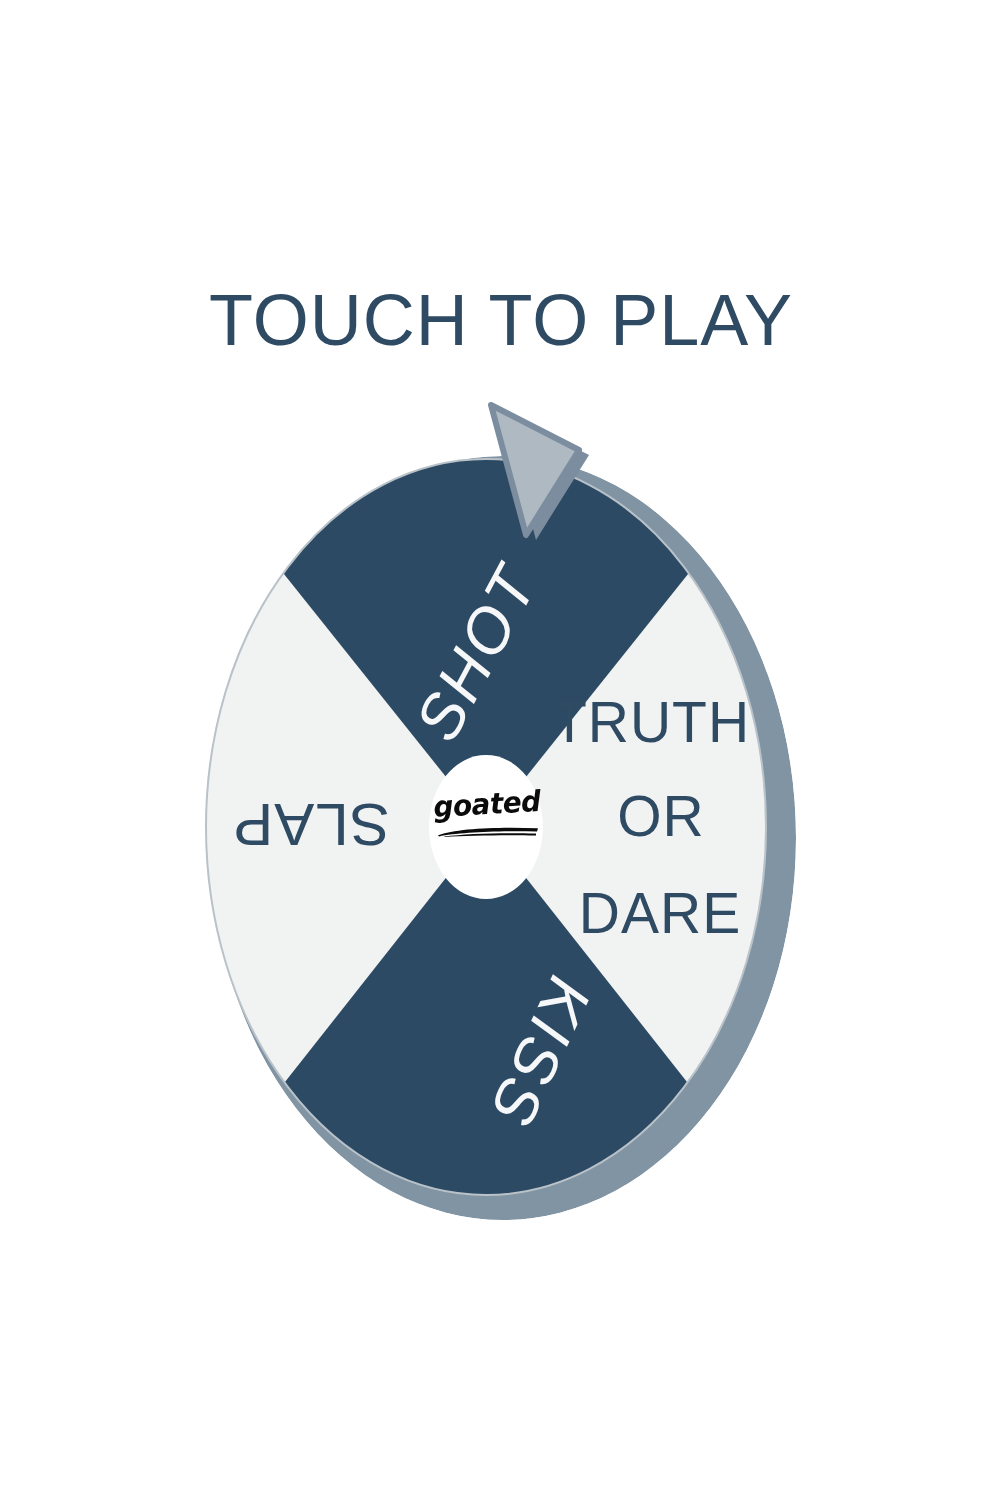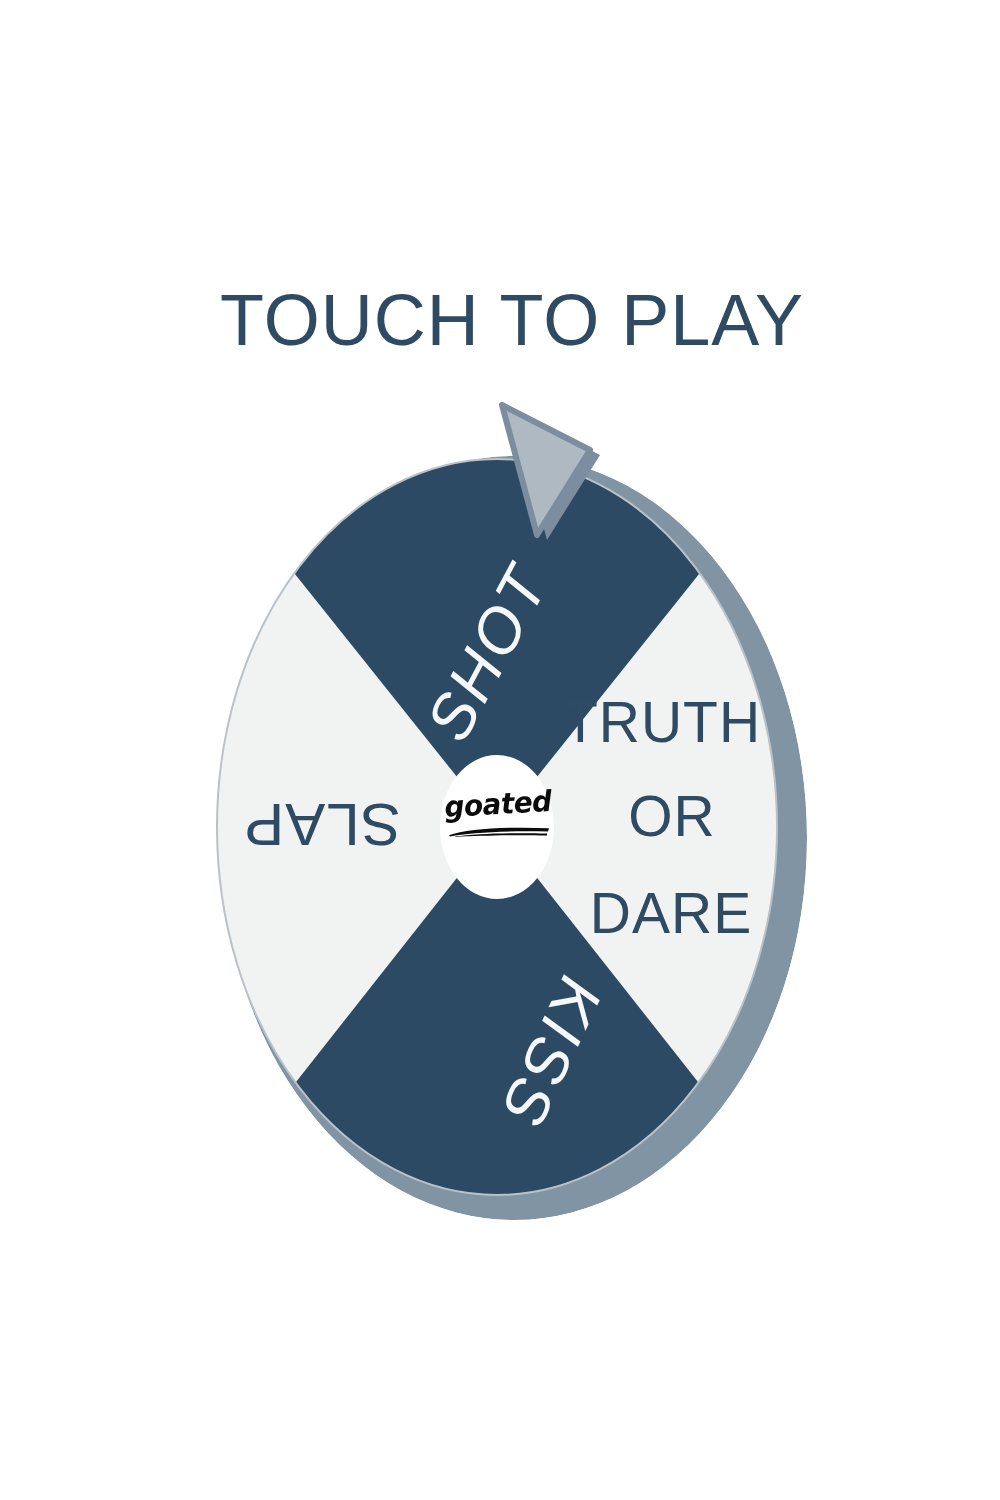--- a/index.html
+++ b/index.html
@@ -12,21 +12,21 @@
     width: 1000px;
     height: 1500px;
     position: relative;
     overflow: hidden;
     font-family: "Liberation Sans", sans-serif;
     -webkit-font-smoothing: antialiased;
   }
 
   .stage {
     position: absolute;
-    left: 12px;
+    left: 1px;
     top: 0;
     width: 843px;
     height: 1500px;
   }
 
   .page-title {
     position: absolute;
     left: 0;
     top: 284px;
     width: 1000px;

